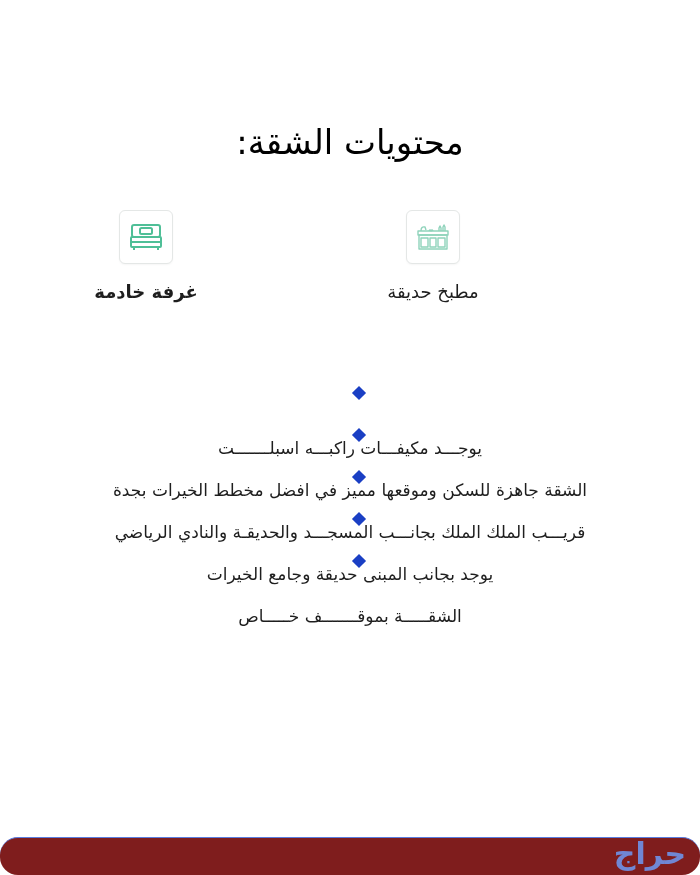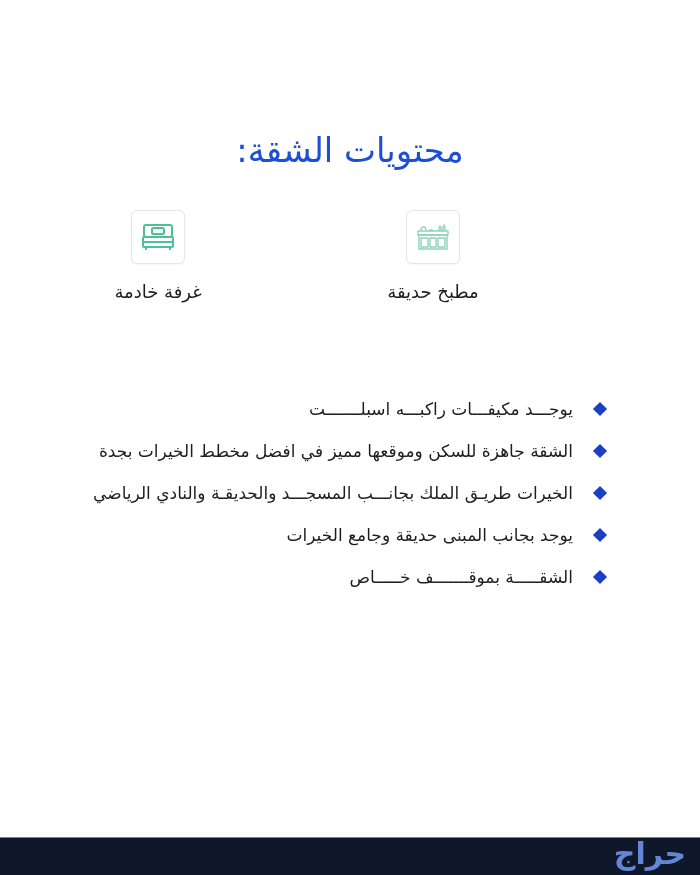--- a/index.html
+++ b/index.html
@@ -17,24 +17,23 @@
       background: #ffffff;
     }
     .title {
       position: absolute;
       top: 122px;
       left: 0;
       width: 700px;
       text-align: center;
       direction: rtl;
       font-size: 34px;
-      color: #1d4ed8;
+      color: #000000;
       font-weight: normal;
       letter-spacing: 0;
-      margin-top: 8px;
     }
     .features {
       position: absolute;
       top: 210px;
       left: 0;
       width: 700px;
       height: 100px;
     }
     .feature {
       position: absolute;
@@ -65,23 +64,24 @@
     .bullets {
       position: absolute;
       top: 388px;
       right: 90px;
       width: 520px;
       direction: rtl;
       list-style: none;
     }
     .bullet {
       display: flex;
-      flex-direction: row;
+      flex-direction: column;
       align-items: center;
       height: 42px;
+      gap: 40px;
     }
     .diamond {
       width: 10px;
       height: 10px;
       background: #1a3fc4;
       transform: rotate(45deg);
       margin-left: 22px;
       margin-right: 5px;
       flex: 0 0 auto;
     }
@@ -89,22 +89,23 @@
       font-size: 17px;
       color: #1e1e1e;
       white-space: nowrap;
     }
     .footer-band {
       position: absolute;
       left: 0;
       top: 837px;
       width: 700px;
       height: 38px;
-      background: #0f172a;
+      background: #7f1d1d;
       border-top: 1px solid #5a7de0;
+      border-radius: 18px;
     }
     .footer-logo {
       position: absolute;
       right: 14px;
       top: -4px;
       font-size: 30px;
       font-weight: bold;
       color: #6f93e8;
       direction: rtl;
       line-height: 40px;
@@ -132,21 +133,21 @@
           <rect x="6" y="18" width="28" height="14"></rect>
           <rect x="8" y="21" width="7" height="9"></rect>
           <rect x="17" y="21" width="6" height="9"></rect>
           <rect x="25" y="21" width="7" height="9"></rect>
         </svg>
       </div>
       <div class="feature-label">مطبخ حديقة</div>
     </div>
 
 
-    <div class="feature" style="left:83px;">
+    <div class="feature" style="left:71px;font-weight:bold;">
       <div class="tile">
         <svg viewBox="0 0 40 40" fill="none" stroke="#4fbf97" stroke-width="2" stroke-linejoin="round">
           <rect x="6" y="8" width="28" height="12" rx="2"></rect>
           <rect x="14" y="11" width="12" height="6" rx="1.5"></rect>
           <rect x="5" y="20" width="30" height="10" rx="1"></rect>
           <line x1="5" y1="25" x2="35" y2="25"></line>
           <line x1="8" y1="30" x2="8" y2="33"></line>
           <line x1="32" y1="30" x2="32" y2="33"></line>
         </svg>
       </div>
@@ -159,21 +160,21 @@
     <li class="bullet">
       <span class="diamond"></span>
       <span class="bullet-text">يوجـــد مكيفـــات راكبـــه اسبلـــــــت</span>
     </li>
     <li class="bullet">
       <span class="diamond"></span>
       <span class="bullet-text">الشقة جاهزة للسكن وموقعها مميز في افضل مخطط الخيرات بجدة</span>
     </li>
     <li class="bullet">
       <span class="diamond"></span>
-      <span class="bullet-text">الخيرات طريـق الملك بجانـــب المسجـــد والحديقـة والنادي الرياضي</span>
+      <span class="bullet-text">قريـــب الملك الملك بجانـــب المسجـــد والحديقـة والنادي الرياضي</span>
     </li>
     <li class="bullet">
       <span class="diamond"></span>
       <span class="bullet-text">يوجد بجانب المبنى حديقة وجامع الخيرات</span>
     </li>
     <li class="bullet">
       <span class="diamond"></span>
       <span class="bullet-text">الشقـــــة بموقـــــــف خـــــاص</span>
     </li>
   </ul>

